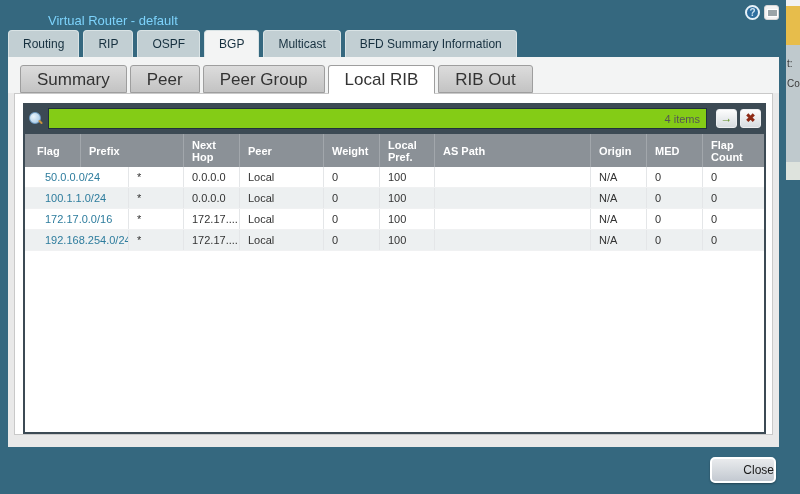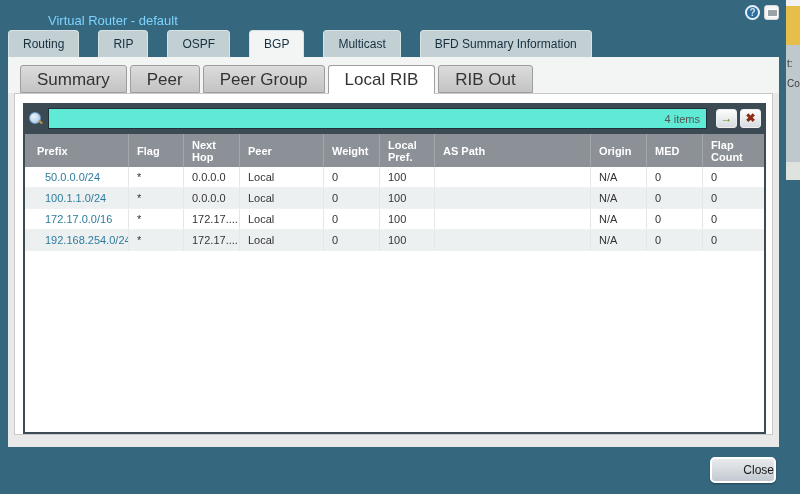--- a/index.html
+++ b/index.html
@@ -33,21 +33,21 @@
   .window-icon {
     position:absolute; left:764px; top:5px; width:15px; height:15px; border-radius:3px;
     background:#F4F4F4; border:1px solid #d7d7d7; cursor:pointer;
   }
   .window-icon::before {
     content:""; position:absolute; left:2px; top:3px; width:9px; height:6px;
     background:#9AA4A8; border:1px solid #ffffff;
   }
 
   
-  .main-tabs { position:absolute; left:8px; top:30px; height:36px; display:flex; gap:19px; }
+  .main-tabs { position:absolute; left:8px; top:30px; height:36px; display:flex; gap:4px; }
   .main-tab {
     height:27px; line-height:26px; padding:0 14px; font-size:12px; color:#16303F;
     background:#C2CFD3; border:1px solid #D9E3E5; border-bottom:none;
     border-radius:4px 4px 0 0; cursor:pointer; white-space:nowrap;
   }
   .main-tab.active { background:#F3F4F4; }
 
   
   .content-panel {
     position:absolute; left:8px; top:57px; width:771px; height:390px;
@@ -81,21 +81,21 @@
   .search-icon { position:relative; width:16px; height:16px; margin-right:4px; flex:0 0 auto; cursor:pointer; }
   .search-icon::before {
     content:""; position:absolute; left:1px; top:1px; width:10px; height:10px; border-radius:50%;
     background:radial-gradient(circle at 35% 35%, #EAF4FB, #9CC4E4); border:1px solid #6E9CC4;
   }
   .search-icon::after {
     content:""; position:absolute; left:10px; top:10px; width:5px; height:2px;
     background:#C8913C; transform:rotate(45deg); border-radius:1px;
   }
   .search-wrap {
-    position:relative; flex:1 1 auto; height:21px; background:#5eead4;
+    position:relative; flex:1 1 auto; height:21px; background:#84cc16;
     border:1px solid #20313c; margin-right:6px; display:flex; align-items:center;
   }
   .search-input {
     flex:1 1 auto; height:100%; border:none; outline:none; font-size:11px;
     font-family:"Liberation Sans", sans-serif; padding:0 4px; background:transparent;
   }
   .item-count { flex:0 0 auto; font-size:11px; color:#555; padding-right:6px; }
   .tool-btn {
     width:21px; height:19px; margin-left:3px; flex:0 0 auto; cursor:pointer;
     border-radius:3px; background:linear-gradient(#FDFDFD,#D7DCE0); border:1px solid #EDEFF1;
@@ -177,22 +177,22 @@
         <span class="search-icon"></span>
         <span class="search-wrap">
           <input class="search-input" type="text" value="" style="">
           <span class="item-count">4 items</span>
         </span>
         <span class="tool-btn go-arrow-icon">→</span>
         <span class="tool-btn clear-icon">✖</span>
       </div>
       <div class="table-area">
         <div class="thead" id="thead">
+            <div class="th" style="width: 55px;">Flag</div>
             <div class="th" style="width: 103px;">Prefix</div>
-            <div class="th" style="width: 55px;">Flag</div>
             <div class="th" style="width: 56px;">Next Hop</div>
             <div class="th" style="width: 84px;">Peer</div>
             <div class="th" style="width: 56px;">Weight</div>
             <div class="th" style="width: 55px;">Local Pref.</div>
             <div class="th" style="width: 156px;">AS Path</div>
             <div class="th" style="width: 56px;">Origin</div>
             <div class="th" style="width: 56px;">MED</div>
             <div class="th" style="width: 62px;">Flap Count</div>
           </div>
         <div id="tbody">

